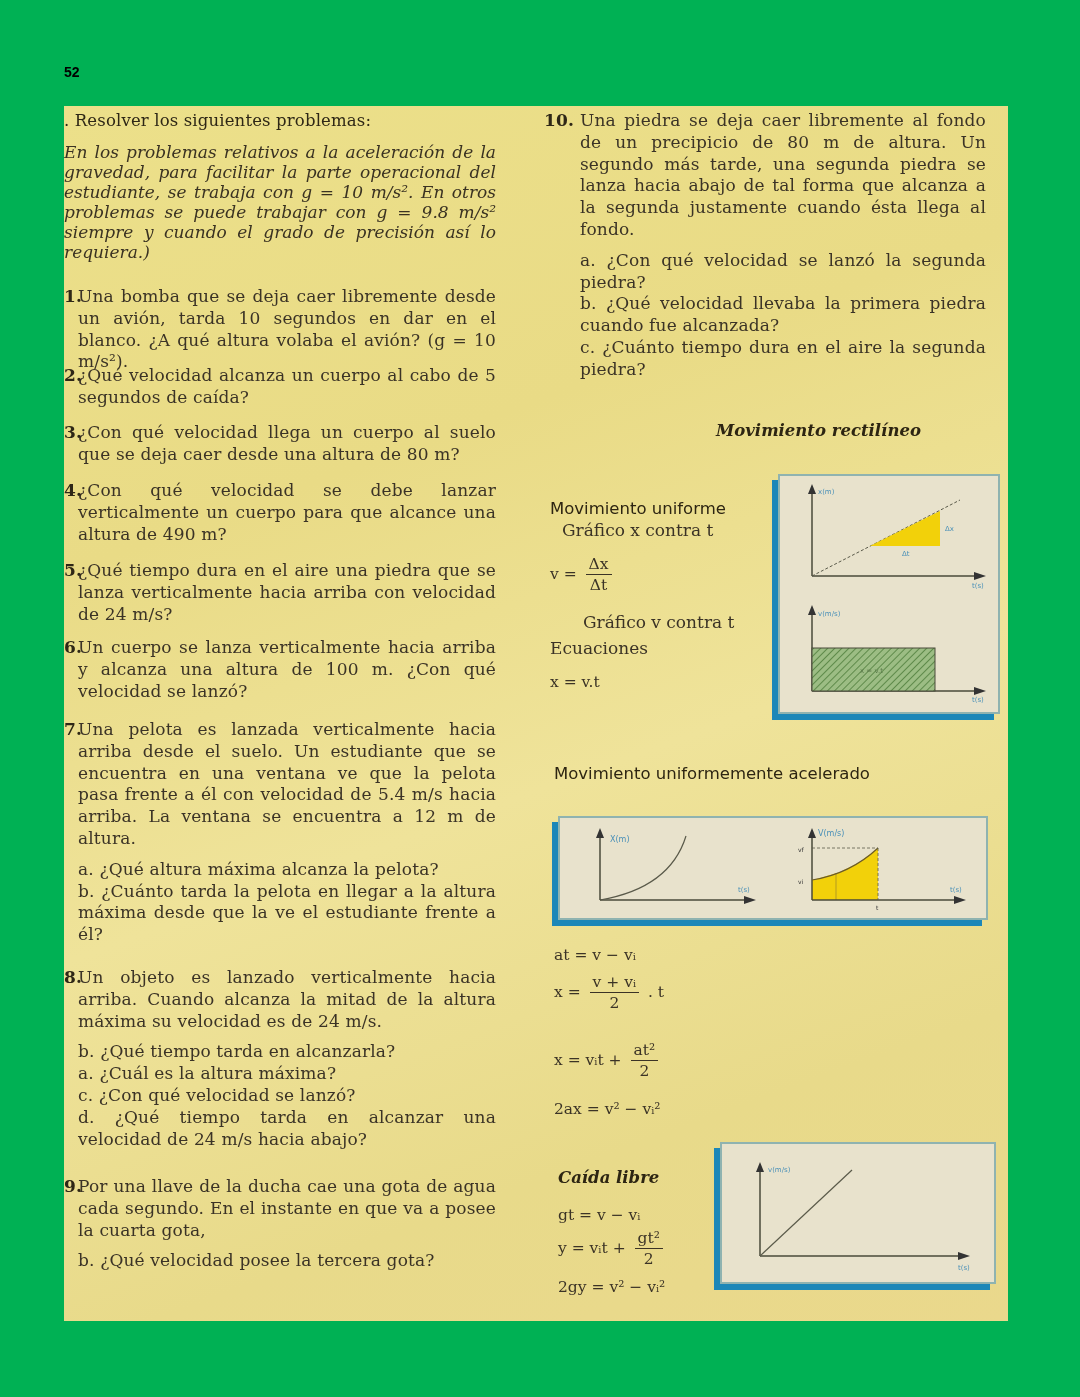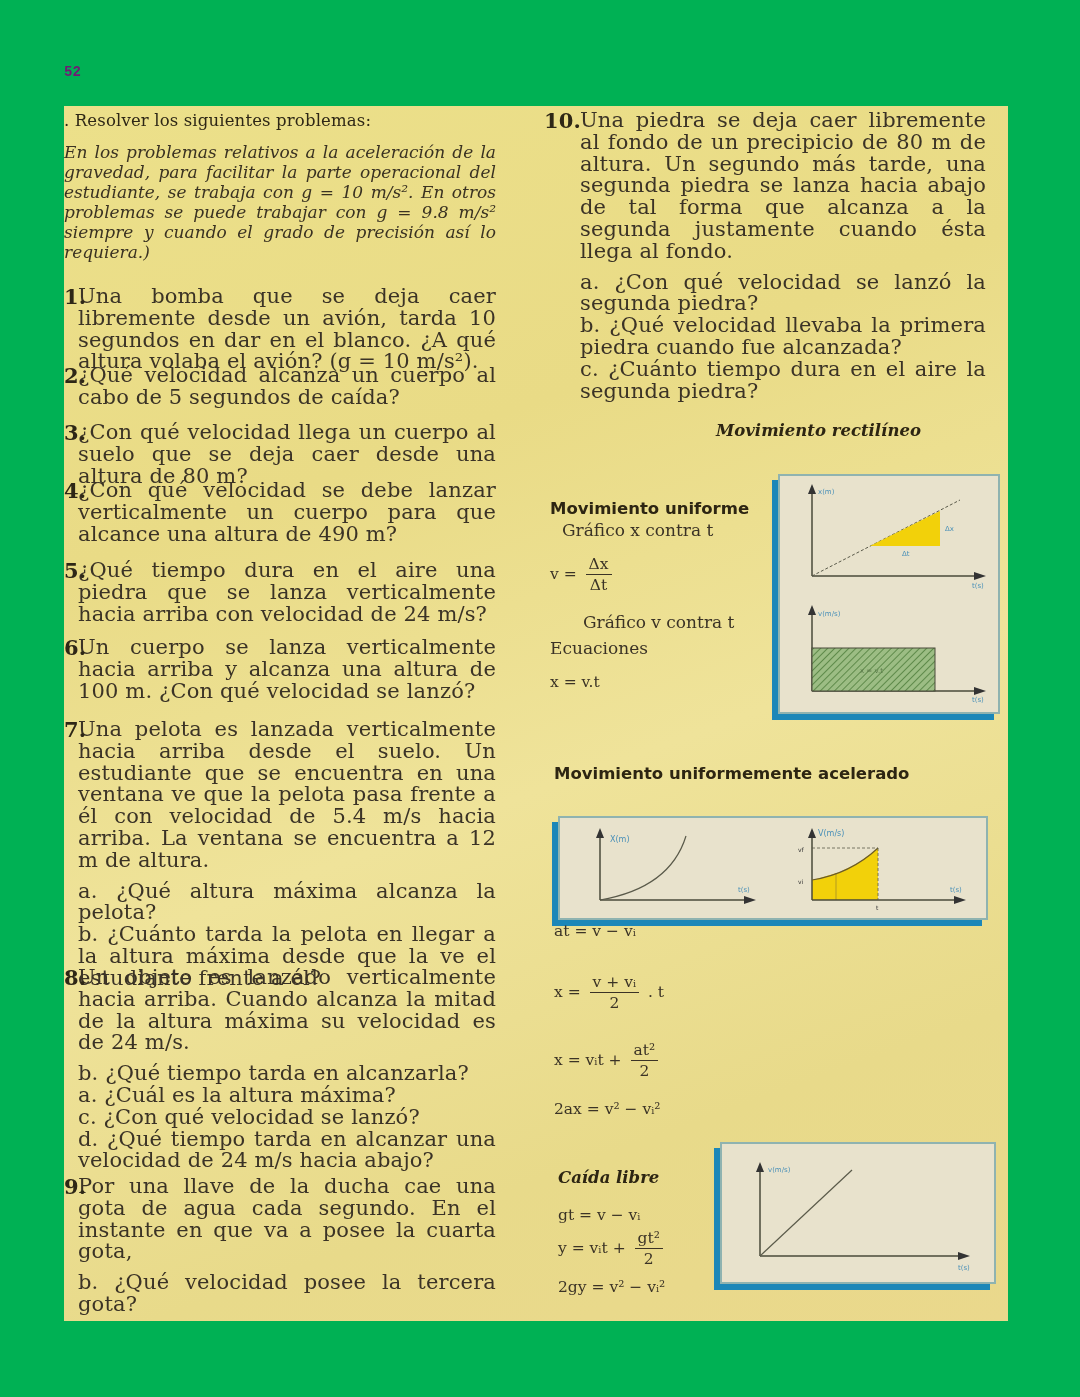--- a/index.html
+++ b/index.html
@@ -1,45 +1,45 @@
 <!DOCTYPE html>
 <html><head>
 <meta charset="utf-8">
 <style>
   html, body { margin:0; padding:0; }
   body {
     width:1080px; height:1397px; background:#00b154; position:relative; overflow:hidden;
     font-family:"DejaVu Serif", serif;
   }
   .page-num {
-    position:absolute; left:64px; top:64px; font-family:Liberation Mono, monospace;
-    font-weight:bold; font-size:14px; color:#701a75;
+    position:absolute; left:64px; top:64px; font-family:Liberation Sans, sans-serif;
+    font-weight:bold; font-size:14px; color:#000000;
   }
   .paper {
     position:absolute; left:64px; top:106px; width:944px; height:1215px;
     background: linear-gradient(160deg, #ece08a 0%, #e9db86 30%, #efe39a 55%, #e8da8a 80%, #ead88c 100%);
   }
   .col-left { position:absolute; left:0; top:0; width:446px; }
   .col-right { position:absolute; left:476px; top:0; width:460px; }
 
-  .txt { color:#3b3326; font-size:21px; line-height:21.8px; letter-spacing:0.15px; }
+  .txt { color:#3b3326; font-size:17px; line-height:21.8px; letter-spacing:0.15px; }
   .heading { position:absolute; left:0; top:4px; font-weight:normal; color:#2e2716; font-size:16.5px; }
   .intro { position:absolute; left:0; top:36px; width:432px; font-style:italic; color:#3a3222; font-size:17px; line-height:20px; text-align:justify; }
   .prob { position:absolute; left:14px; width:418px; text-align:justify; }
   .prob .num { position:absolute; left:-14px; top:0; font-weight:bold; color:#2e2716; }
   .prob p { margin:0; }
   .sub { margin:0; }
   .sub-list { margin-top:9px; }
 
   .p10 { position:absolute; left:4px; top:4px; width:442px; }
   .p10 .num { position:absolute; left:0; top:0; font-weight:bold; color:#2e2716; }
   .p10 .body { margin-left:36px; text-align:justify; }
 
   .sec-title { position:absolute; font-weight:bold; font-style:italic; color:#2d2512; font-size:16.5px; }
-  .sub-title { position:absolute; font-weight:bold; color:#2d2512; font-size:16.5px; font-family:"DejaVu Sans", sans-serif; }
+  .sub-title { position:absolute; font-weight:normal; color:#2d2512; font-size:16.5px; font-family:"DejaVu Sans", sans-serif; }
   .label { position:absolute; color:#3b3326; font-size:17px; }
   .eq { position:absolute; color:#3b3326; font-size:15.5px; font-family:"DejaVu Serif", serif; }
   .frac { display:inline-flex; flex-direction:column; align-items:center; vertical-align:middle; margin:0 4px; }
   .frac .n { border-bottom:1.5px solid #3b3326; padding:0 3px; line-height:20px; }
   .frac .d { line-height:20px; }
 
   .graph-box {
     position:absolute; background:#e8e2cc; border:2px solid #8fb3b0;
     box-shadow: -6px 6px 0 #1c87b8;
   }
@@ -188,21 +188,21 @@
         <line x1="252" y1="30" x2="318" y2="30" stroke="#5a5a4a" stroke-width="0.8" stroke-dasharray="3,2"></line>
         <line x1="318" y1="30" x2="318" y2="82" stroke="#5a5a4a" stroke-width="0.8" stroke-dasharray="3,2"></line>
         <text x="258" y="18" font-size="8" fill="#4a90b8" font-family="DejaVu Sans, sans-serif">V(m/s)</text>
         <text x="238" y="34" font-size="6" fill="#333" font-family="DejaVu Sans, sans-serif">vf</text>
         <text x="238" y="66" font-size="6" fill="#333" font-family="DejaVu Sans, sans-serif">vi</text>
         <text x="390" y="74" font-size="7" fill="#4a90b8" font-family="DejaVu Sans, sans-serif">t(s)</text>
         <text x="316" y="92" font-size="6" fill="#333" font-family="DejaVu Sans, sans-serif">t</text>
       </svg>
     </div>
 
-    <div class="eq" style="left:14px; top:816px;">at = v − vᵢ</div>
+    <div class="eq" style="left:14px; top:840px;">at = v − vᵢ</div>
     <div class="eq" style="left:14px; top:866px;">
       <span>x =</span>
       <span class="frac">
           <span class="n">v + vᵢ</span>
           <span class="d">2</span>
         </span>
       <span>. t</span>
     </div>
     <div class="eq" style="left:14px; top:934px;">
       <span>x = vᵢt +</span>

